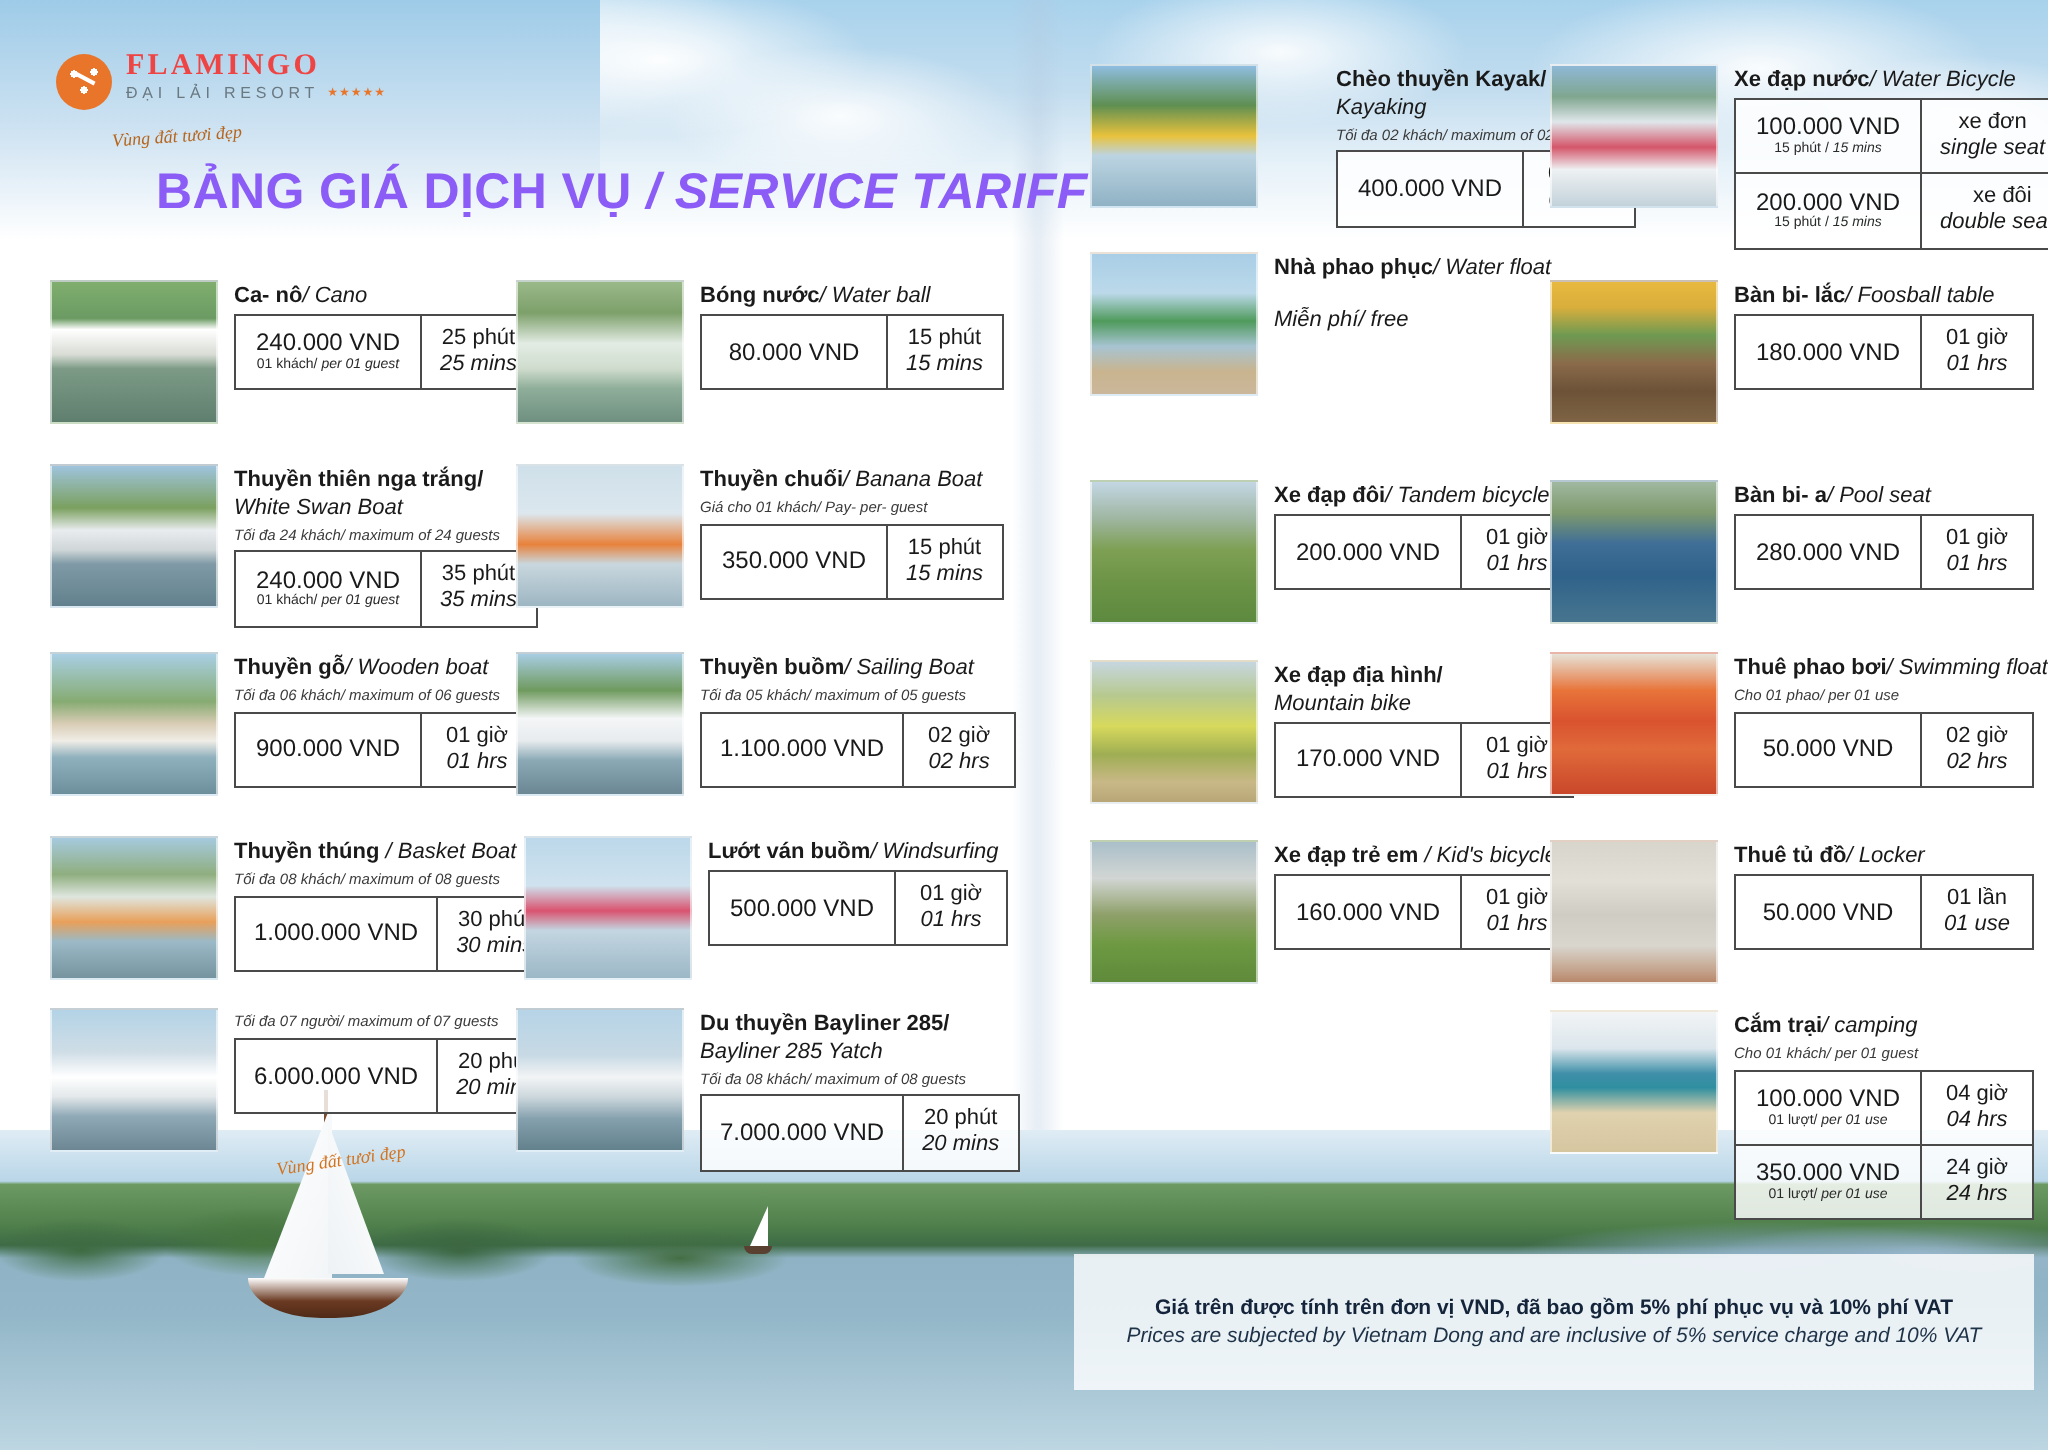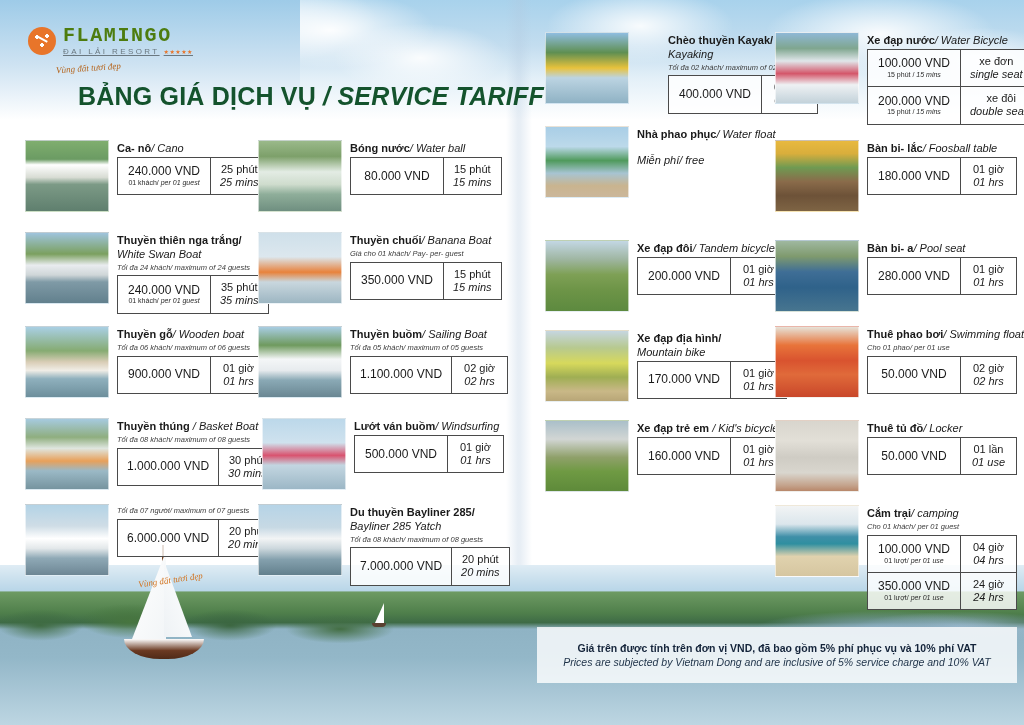--- a/index.html
+++ b/index.html
@@ -164,55 +164,54 @@
   .logo-badge::after {
     content: "";
     position: absolute;
     left: 8px; top: 11px;
     width: 12px; height: 2px;
     background: #ffffff;
     transform: rotate(28deg);
   }
   .logo-text { line-height: 1; }
   .logo-name {
-    font-family: Liberation Mono, monospace;
+    font-family: Liberation Serif, serif;
     font-weight: bold;
-    font-size: 20px;
+    font-size: 15px;
     letter-spacing: 1.6px;
-    color: #4d7c0f;
+    color: #ef4444;
   }
   .logo-sub {
     font-family: "Liberation Sans", sans-serif;
     font-size: 8px;
     letter-spacing: 2.4px;
     color: #6a7880;
     margin-top: 2px;
     display: flex;
     align-items: center;
     gap: 4px;
-    text-decoration: underline;
   }
   .logo-stars { color: #e8752a; font-size: 6px; letter-spacing: 0.5px; }
   .logo-tag {
     font-family: "Liberation Serif", serif;
     font-style: italic;
     font-size: 9px;
     color: #b5651d;
     margin-top: 3px;
     margin-left: 28px;
     transform: rotate(-4deg);
     white-space: nowrap;
   }
 
   
   .main-title {
     position: absolute;
     left: 78px; top: 82px;
     font-size: 25px;
-    color: #14532d;
+    color: #8b5cf6;
     white-space: nowrap;
     letter-spacing: 0.2px;
   }
   .main-title .vn { font-weight: bold; }
   .main-title .en { font-weight: bold; font-style: italic; }
 
   
   .item {
     position: absolute;
     display: flex;
@@ -306,21 +305,21 @@
     font-size: 11px;
     font-style: italic;
     color: #1a1a1a;
     margin-top: 12px;
   }
 
   
   .footer-note {
     position: absolute;
     left: 537px; top: 627px;
-    width: 480px; height: 56px;
+    width: 480px; height: 68px;
     background: rgba(255,255,255,0.80);
     display: flex;
     flex-direction: column;
     align-items: center;
     justify-content: center;
     gap: 2px;
   }
   .footer-vn {
     font-size: 10.5px;
     font-weight: bold;

